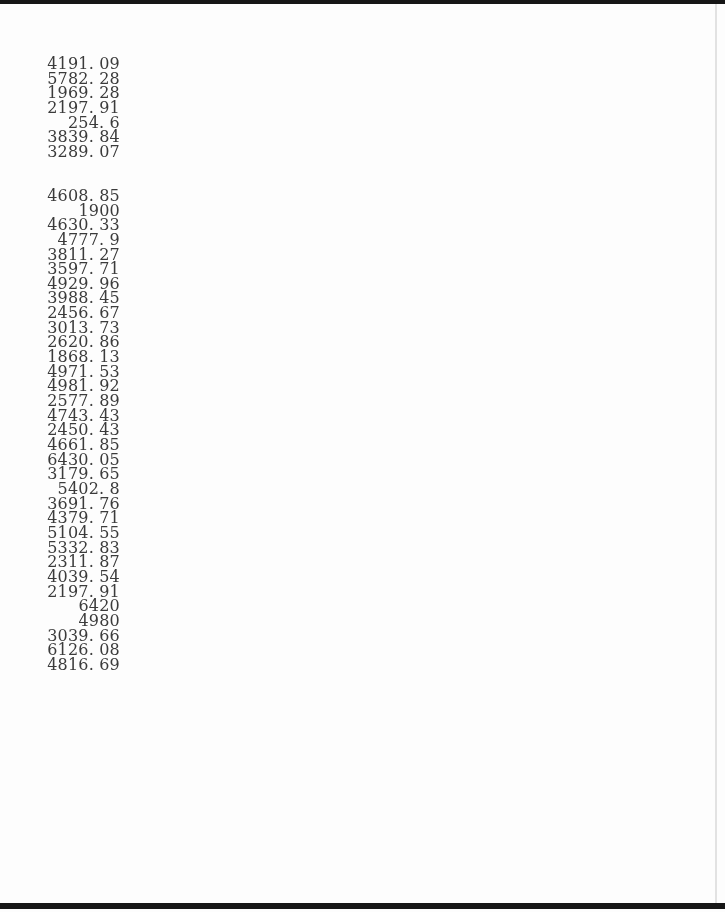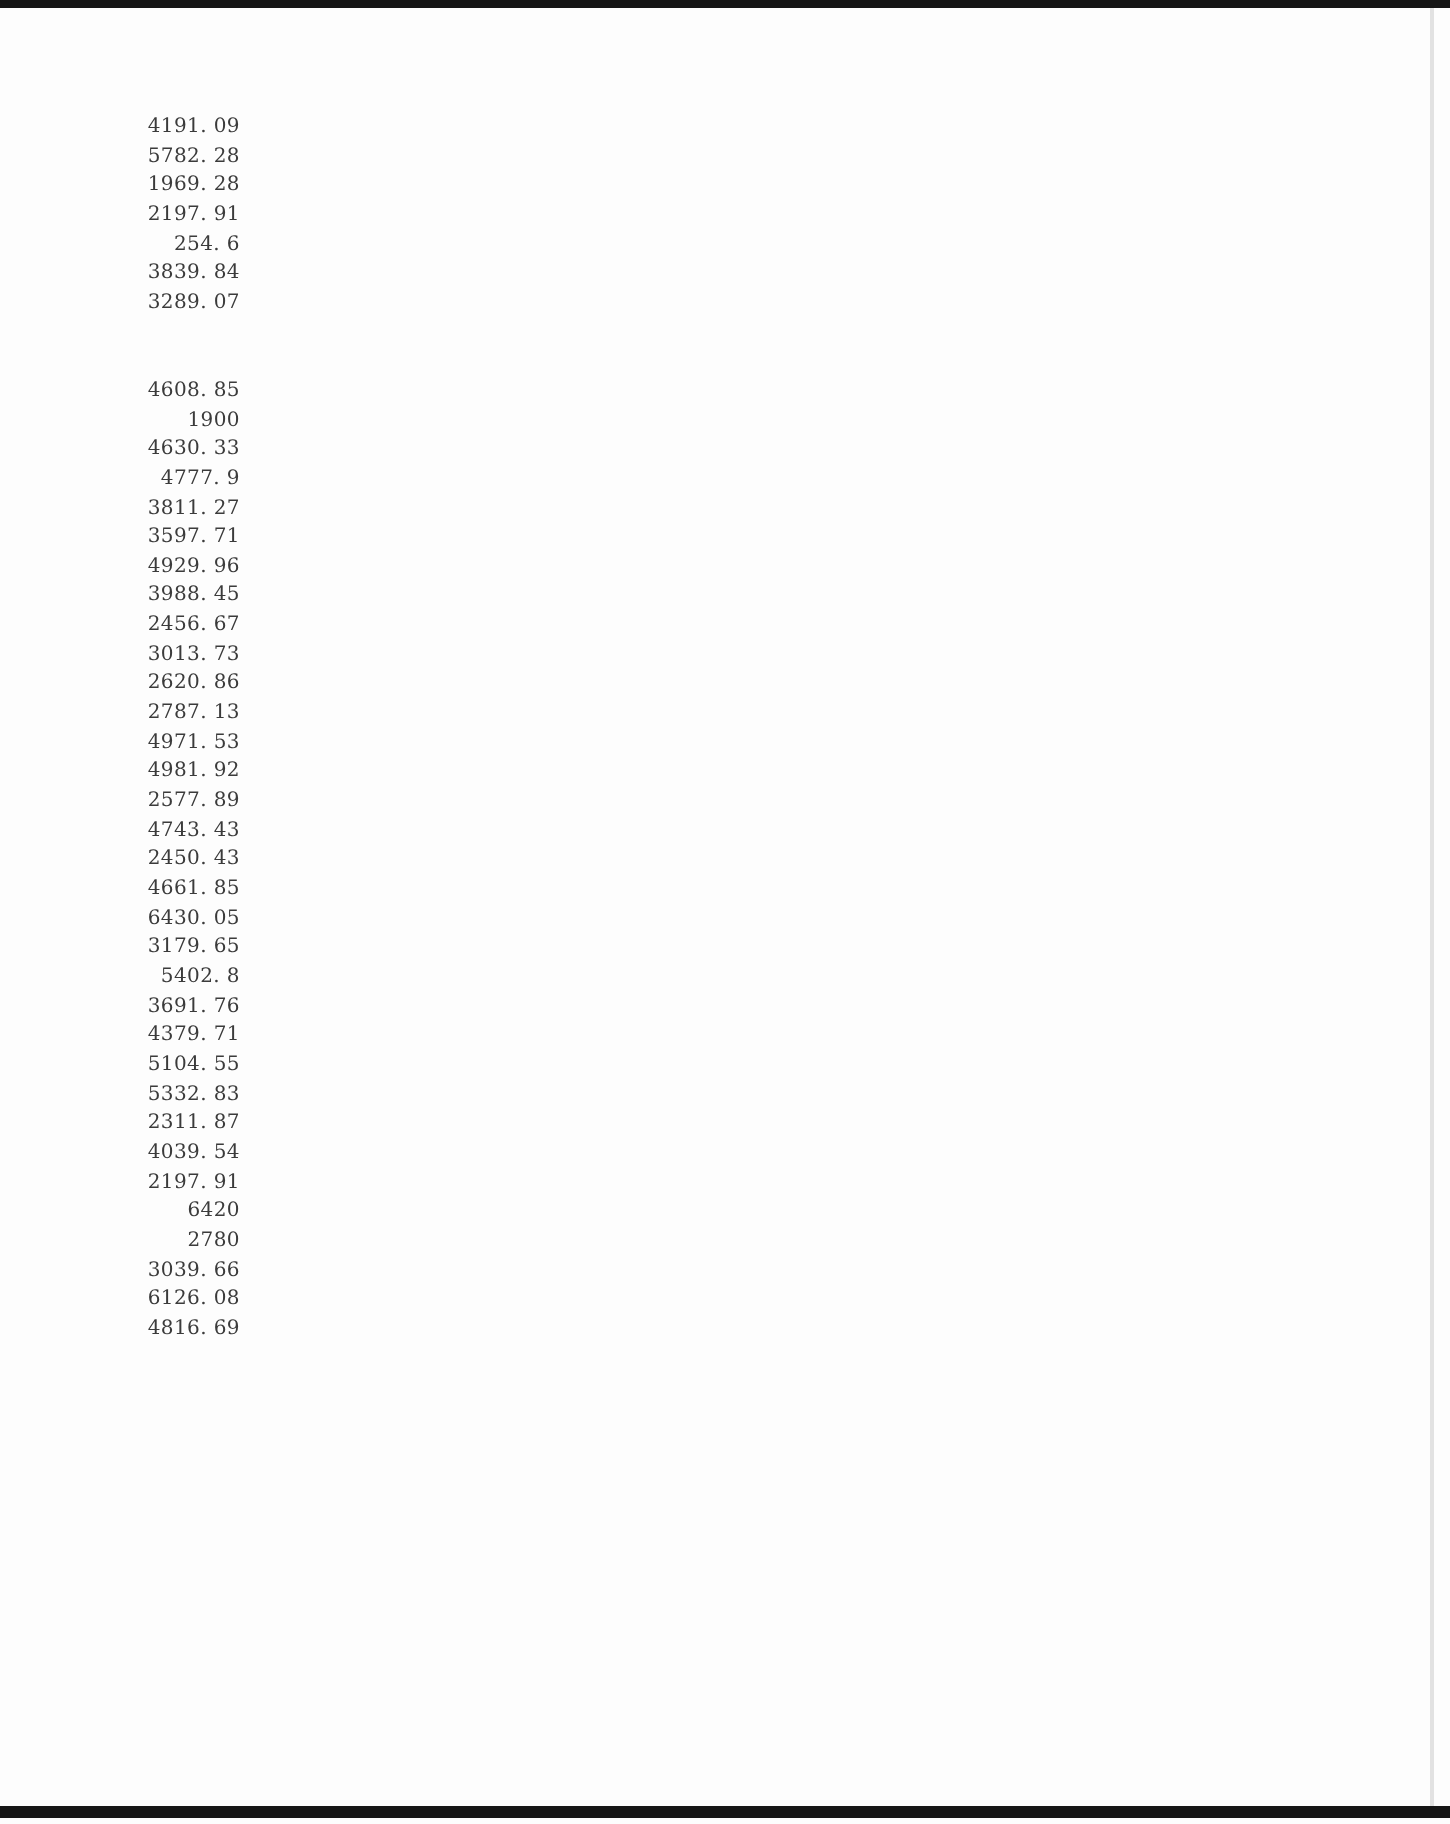--- a/index.html
+++ b/index.html
@@ -44,21 +44,21 @@
     width: 2px;
     background: var(--edge);
   }
   .num-col {
     position: absolute;
     top: 57px;
     left: 0;
     width: 120px;
     text-align: right;
     color: var(--ink);
-    font-size: 10px;
+    font-size: 16px;
     line-height: 14.65px;
     letter-spacing: 0.2px;
   }
   .group-1 { margin-bottom: 29.3px; }
   .group-2 { margin-bottom: 14.65px; }
   .num-row { white-space: pre; }
 </style>
 </head>
 <body>
 
@@ -80,39 +80,39 @@
         <div class="num-row">1900</div>
         <div class="num-row">4630. 33</div>
         <div class="num-row">4777. 9</div>
         <div class="num-row">3811. 27</div>
         <div class="num-row">3597. 71</div>
         <div class="num-row">4929. 96</div>
         <div class="num-row">3988. 45</div>
         <div class="num-row">2456. 67</div>
         <div class="num-row">3013. 73</div>
         <div class="num-row">2620. 86</div>
-        <div class="num-row">2787. 13</div>
+        <div class="num-row">1868. 13</div>
         <div class="num-row">4971. 53</div>
         <div class="num-row">4981. 92</div>
         <div class="num-row">2577. 89</div>
         <div class="num-row">4743. 43</div>
         <div class="num-row">2450. 43</div>
         <div class="num-row">4661. 85</div>
         <div class="num-row">6430. 05</div>
         <div class="num-row">3179. 65</div>
         <div class="num-row">5402. 8</div>
         <div class="num-row">3691. 76</div>
         <div class="num-row">4379. 71</div>
         <div class="num-row">5104. 55</div>
         <div class="num-row">5332. 83</div>
         <div class="num-row">2311. 87</div>
         <div class="num-row">4039. 54</div>
         <div class="num-row">2197. 91</div>
         <div class="num-row">6420</div>
-        <div class="num-row">2780</div>
+        <div class="num-row">4980</div>
         <div class="num-row">3039. 66</div>
         <div class="num-row">6126. 08</div>
         <div class="num-row">4816. 69</div>
       </div>
   </div>
 
   <div class="edge-line"></div>
   <div class="bottom-bar"></div>
 </div>
 

